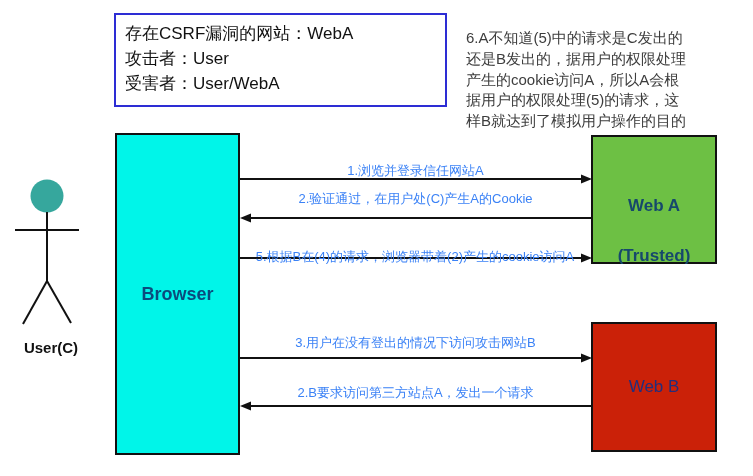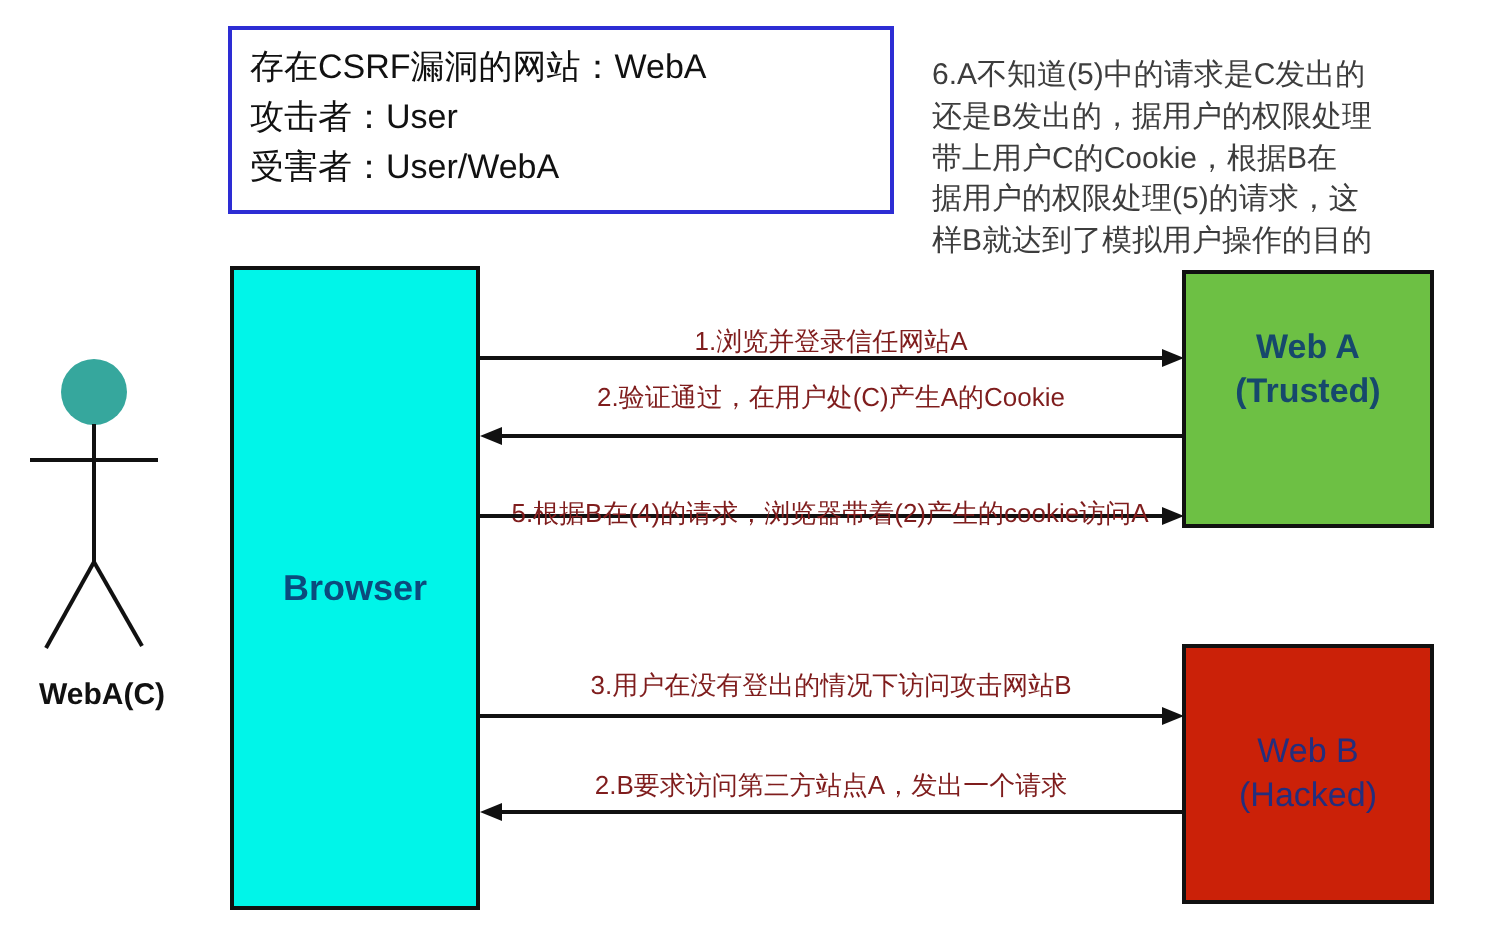--- a/index.html
+++ b/index.html
@@ -26,30 +26,30 @@
     display:flex;flex-direction:column;align-items:center;justify-content:center;
     border:2px solid #111;box-sizing:border-box;text-align:center;z-index:2;
   }
   .box-browser{
     left:115px;top:133px;width:125px;height:322px;background:#00f5e9;
     color:#0b4b7d;font-weight:bold;font-size:18px;align-items:center;
   }
   .box-weba{
     left:591px;top:135px;width:126px;height:129px;background:#6dc044;
     color:#16486c;font-weight:bold;font-size:17px;line-height:22px;
-    justify-content:flex-start;padding-top:26px;
+    justify-content:flex-start;padding-top:58px;gap:28px;
   }
   .box-webb{
     left:591px;top:322px;width:126px;height:130px;background:#cb2108;
     color:#232e7d;font-weight:normal;font-size:17px;line-height:22px;
   }
   
   .msg{
     left:240px;width:351px;text-align:center;
-    font-size:13px;color:#7f1d1d;white-space:nowrap;z-index:3;
+    font-size:13px;color:#3b82f6;white-space:nowrap;z-index:3;
   }
   .msg-1{top:162px;}
   .msg-2{top:190px;}
   .msg-5{top:232px;left:237px;width:356px;margin-top:16px;}
   .msg-3{top:334px;}
   .msg-4{top:384px;}
   .user-label{
     left:16px;top:339px;width:70px;text-align:center;
     font-weight:bold;font-size:15px;color:#111;z-index:3;
   }
@@ -98,39 +98,38 @@
 
   <div class="abs legend-box">
     <div>存在CSRF漏洞的网站：WebA</div>
     <div>攻击者：User</div>
     <div>受害者：User/WebA</div>
   </div>
 
   <div class="abs note">
     <div>6.A不知道(5)中的请求是C发出的</div>
     <div>还是B发出的，据用户的权限处理</div>
-    <div>带上用户C的Cookie，根据B在</div>
+    <div>产生的cookie访问A，所以A会根</div>
     <div>据用户的权限处理(5)的请求，这</div>
     <div>样B就达到了模拟用户操作的目的</div>
   </div>
 
-  <div class="abs user-label">WebA(C)</div>
+  <div class="abs user-label">User(C)</div>
 
   <div class="abs box box-browser">
     <span>Browser</span>
   </div>
 
   <div class="abs box box-weba">
     <span>Web A</span>
     <span>(Trusted)</span>
   </div>
 
   <div class="abs box box-webb">
     <span>Web B</span>
-    <span>(Hacked)</span>
   </div>
 
   <div class="abs msg msg-1">1.浏览并登录信任网站A</div>
   <div class="abs msg msg-2">2.验证通过，在用户处(C)产生A的Cookie</div>
   <div class="abs msg msg-5">5.根据B在(4)的请求，浏览器带着(2)产生的cookie访问A</div>
   <div class="abs msg msg-3">3.用户在没有登出的情况下访问攻击网站B</div>
   <div class="abs msg msg-4">2.B要求访问第三方站点A，发出一个请求</div>
 
 </div>
 

